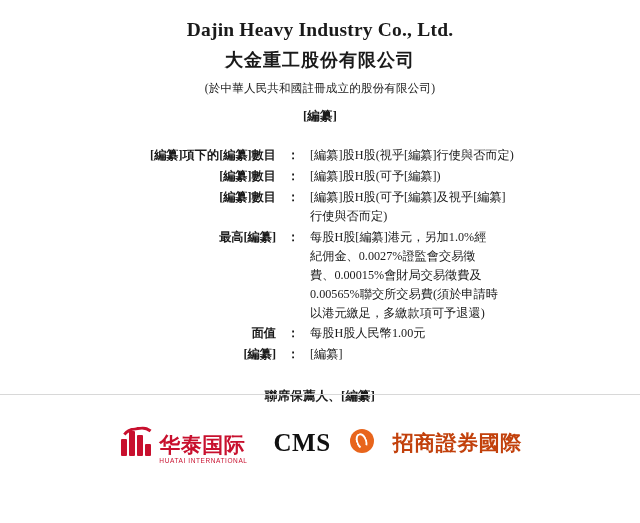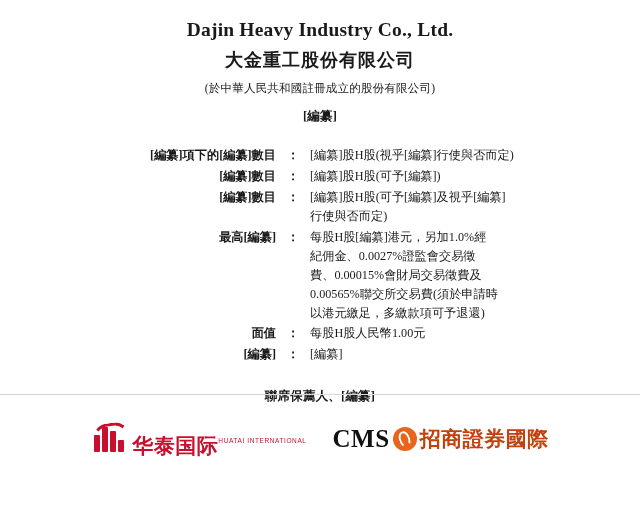--- a/index.html
+++ b/index.html
@@ -134,21 +134,21 @@
     width: 32px;
     height: 16px;
     border-top: 3px solid #c8102e;
     border-radius: 16px 16px 0 0;
     border-left: 3px solid transparent;
     border-right: 3px solid transparent;
     transform: rotate(-8deg);
   }
   .huatai-text {
     display: flex;
-    flex-direction: row;
+    flex-direction: column;
     line-height: 1;
     margin-top: 12px;
   }
   .huatai-cn {
     font-family: "Liberation Sans", sans-serif;
     font-size: 21px;
     font-weight: bold;
     color: #c8102e;
     letter-spacing: 0.5px;
   }
@@ -156,22 +156,22 @@
     font-family: "Liberation Sans", sans-serif;
     font-size: 6.5px;
     color: #c8102e;
     letter-spacing: 0.6px;
     margin-top: 3px;
   }
 
   
   .logo-cms {
     display: flex;
-    align-items: center;
-    gap: 3px;
+    align-items: flex-start;
+    gap: 19px;
   }
   .cms-letters {
     font-family: "Liberation Serif", serif;
     font-size: 25px;
     font-weight: bold;
     color: #111;
     letter-spacing: 0.5px;
   }
   .cms-mark {
     width: 24px;

